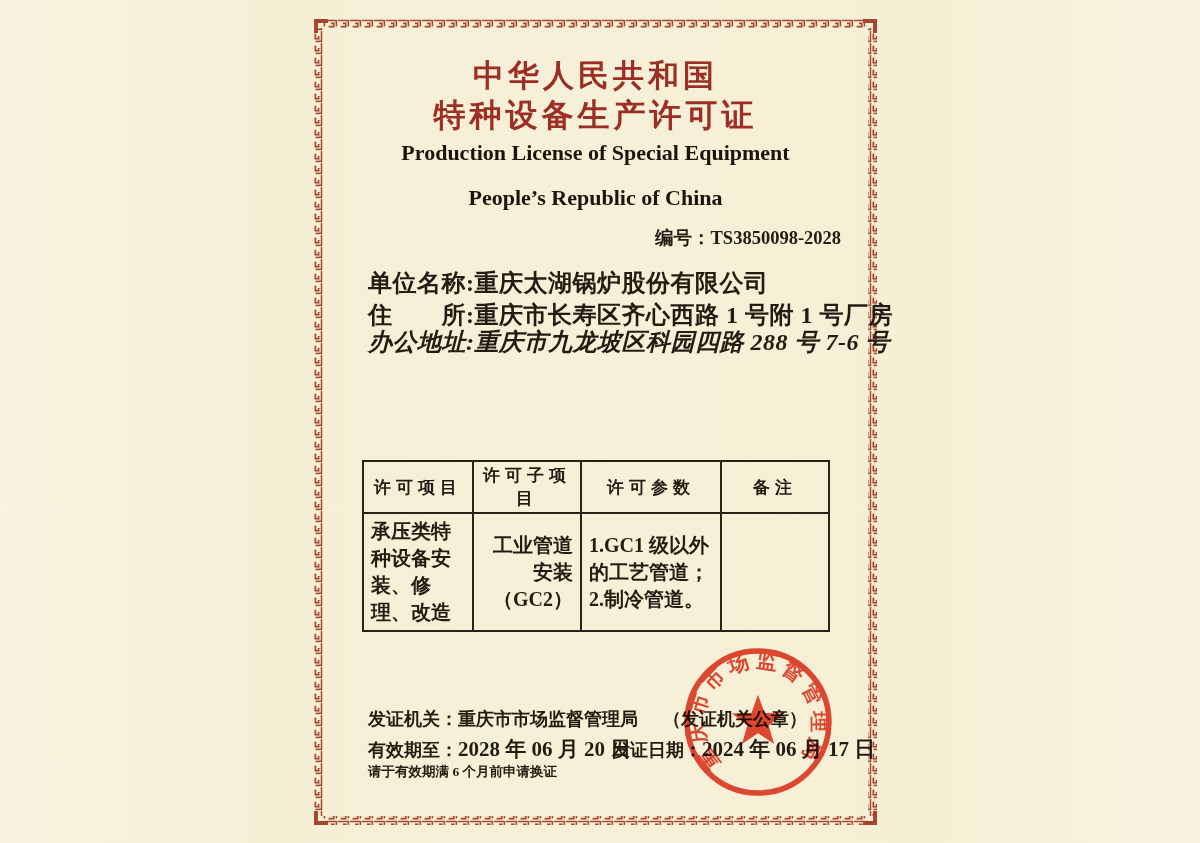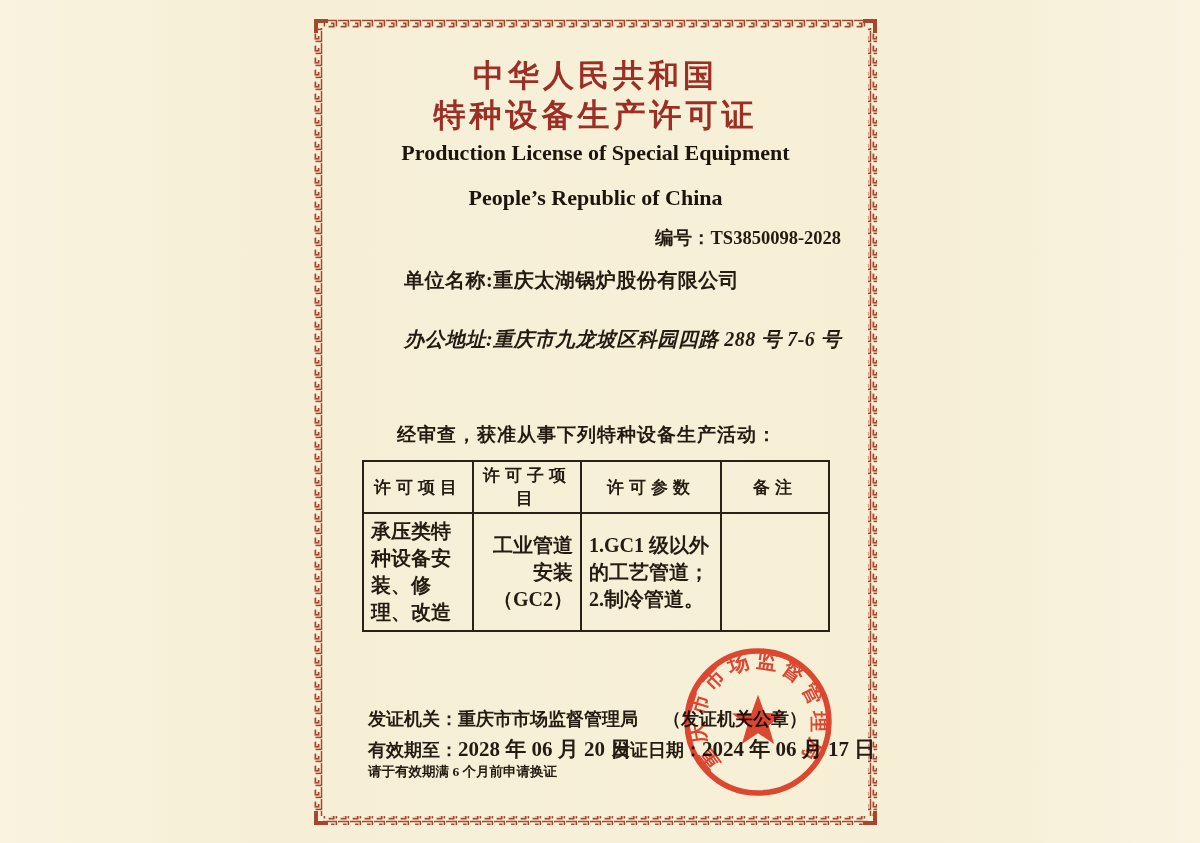--- a/index.html
+++ b/index.html
@@ -23,21 +23,21 @@
   .t-cn2 { top: 94px;  font-size: 32px; }
   .title-en {
     left: 314px; width: 563px; text-align: center;
     color: #1c150e; font-weight: 600; font-size: 22px;
   }
   .t-en1 { top: 140px; }
   .t-en2 { top: 169px; margin-top: 16px; }
 
   .license-no { left: 655px; top: 225px; font-size: 18.5px; font-weight: 600; }
 
-  .info-line { left: 368px; font-size: 20px; font-weight: 600; letter-spacing: 0.5px; margin-left: 36px; }
+  .info-line { left: 368px; font-size: 24px; font-weight: 600; letter-spacing: 0.5px; }
   .i1 { top: 267px; }
   .i2 { top: 299px; }
   .i3 { top: 326px; font-style: italic; }
 
   .approval { left: 397px; top: 422px; font-size: 19px; font-weight: 600; letter-spacing: 1px; }
 
   table.license-table {
     position: absolute; left: 362px; top: 460px; width: 466px;
     border-collapse: collapse; table-layout: fixed;
   }
@@ -94,25 +94,27 @@
   <div class="abs title-en t-en1">Production License of Special Equipment</div>
   <div class="abs title-en t-en2">People’s Republic of China</div>
 
   <div class="abs license-no">
     <span>编号：</span><span>TS3850098-2028</span>
   </div>
 
   <div class="abs info-line i1">
     <span>单位名称:</span><span>重庆太湖锅炉股份有限公司</span>
   </div>
+  <div class="abs info-line i2">
+    <span>住　　所:</span><span>重庆市长寿区齐心西路 1 号附 1 号厂房</span>
+  </div>
   <div class="abs info-line i3">
     <span>办公地址:</span><span>重庆市九龙坡区科园四路 288 号 7-6 号</span>
   </div>
 
-  <div class="abs approval">经审查，获准从事下列特种设备生产活动：</div>
 
   <table class="license-table">
     <colgroup>
       <col style="width:110px">
         <col style="width:108px">
         <col style="width:140px">
         <col style="width:108px">
     </colgroup>
     <tbody>
         <tr>

